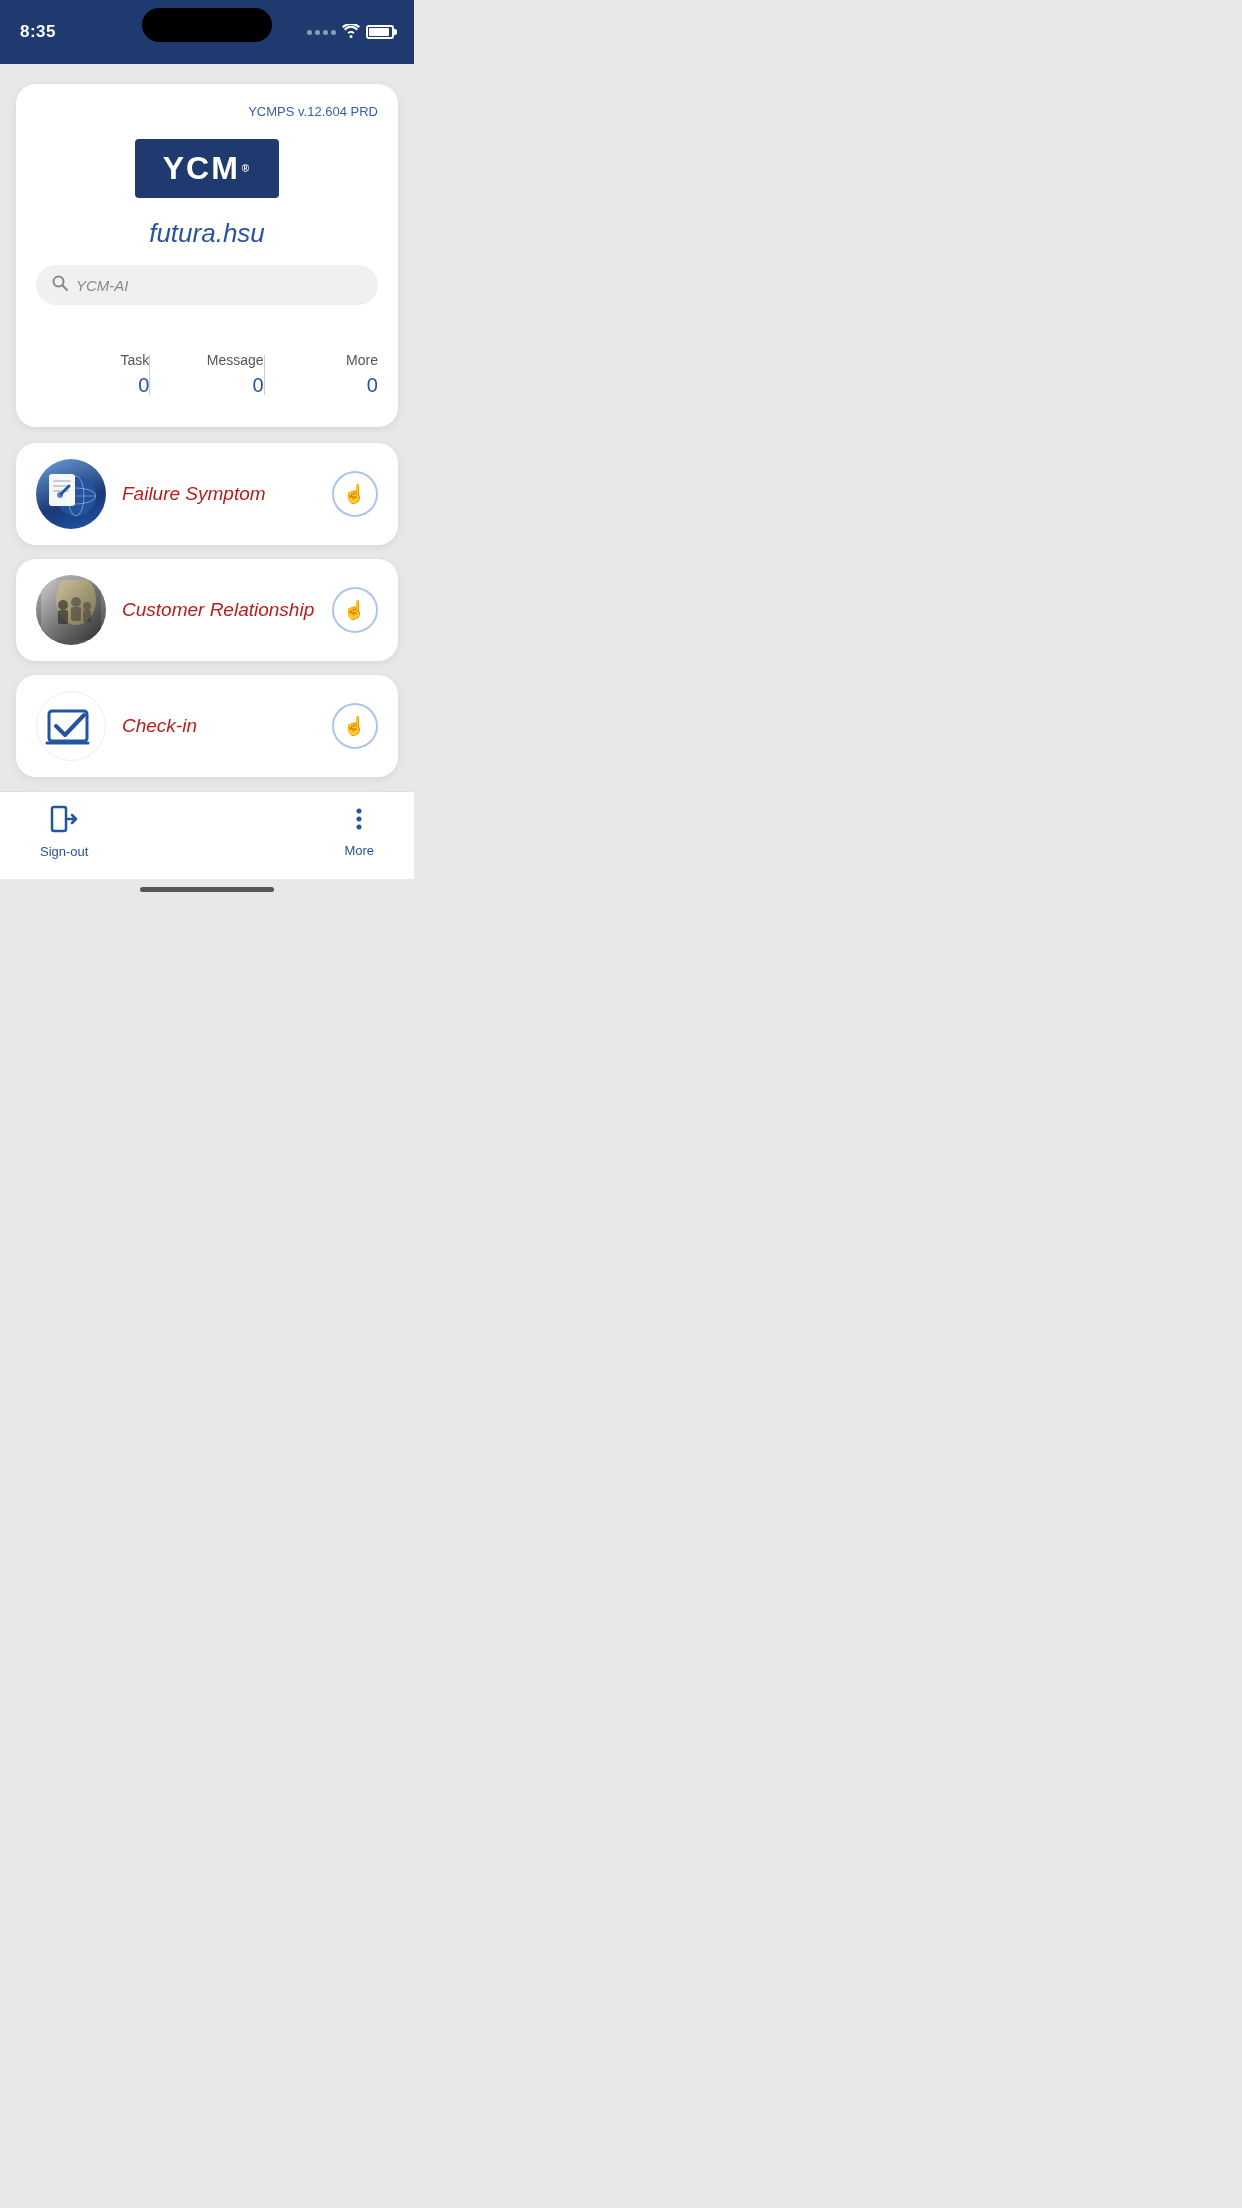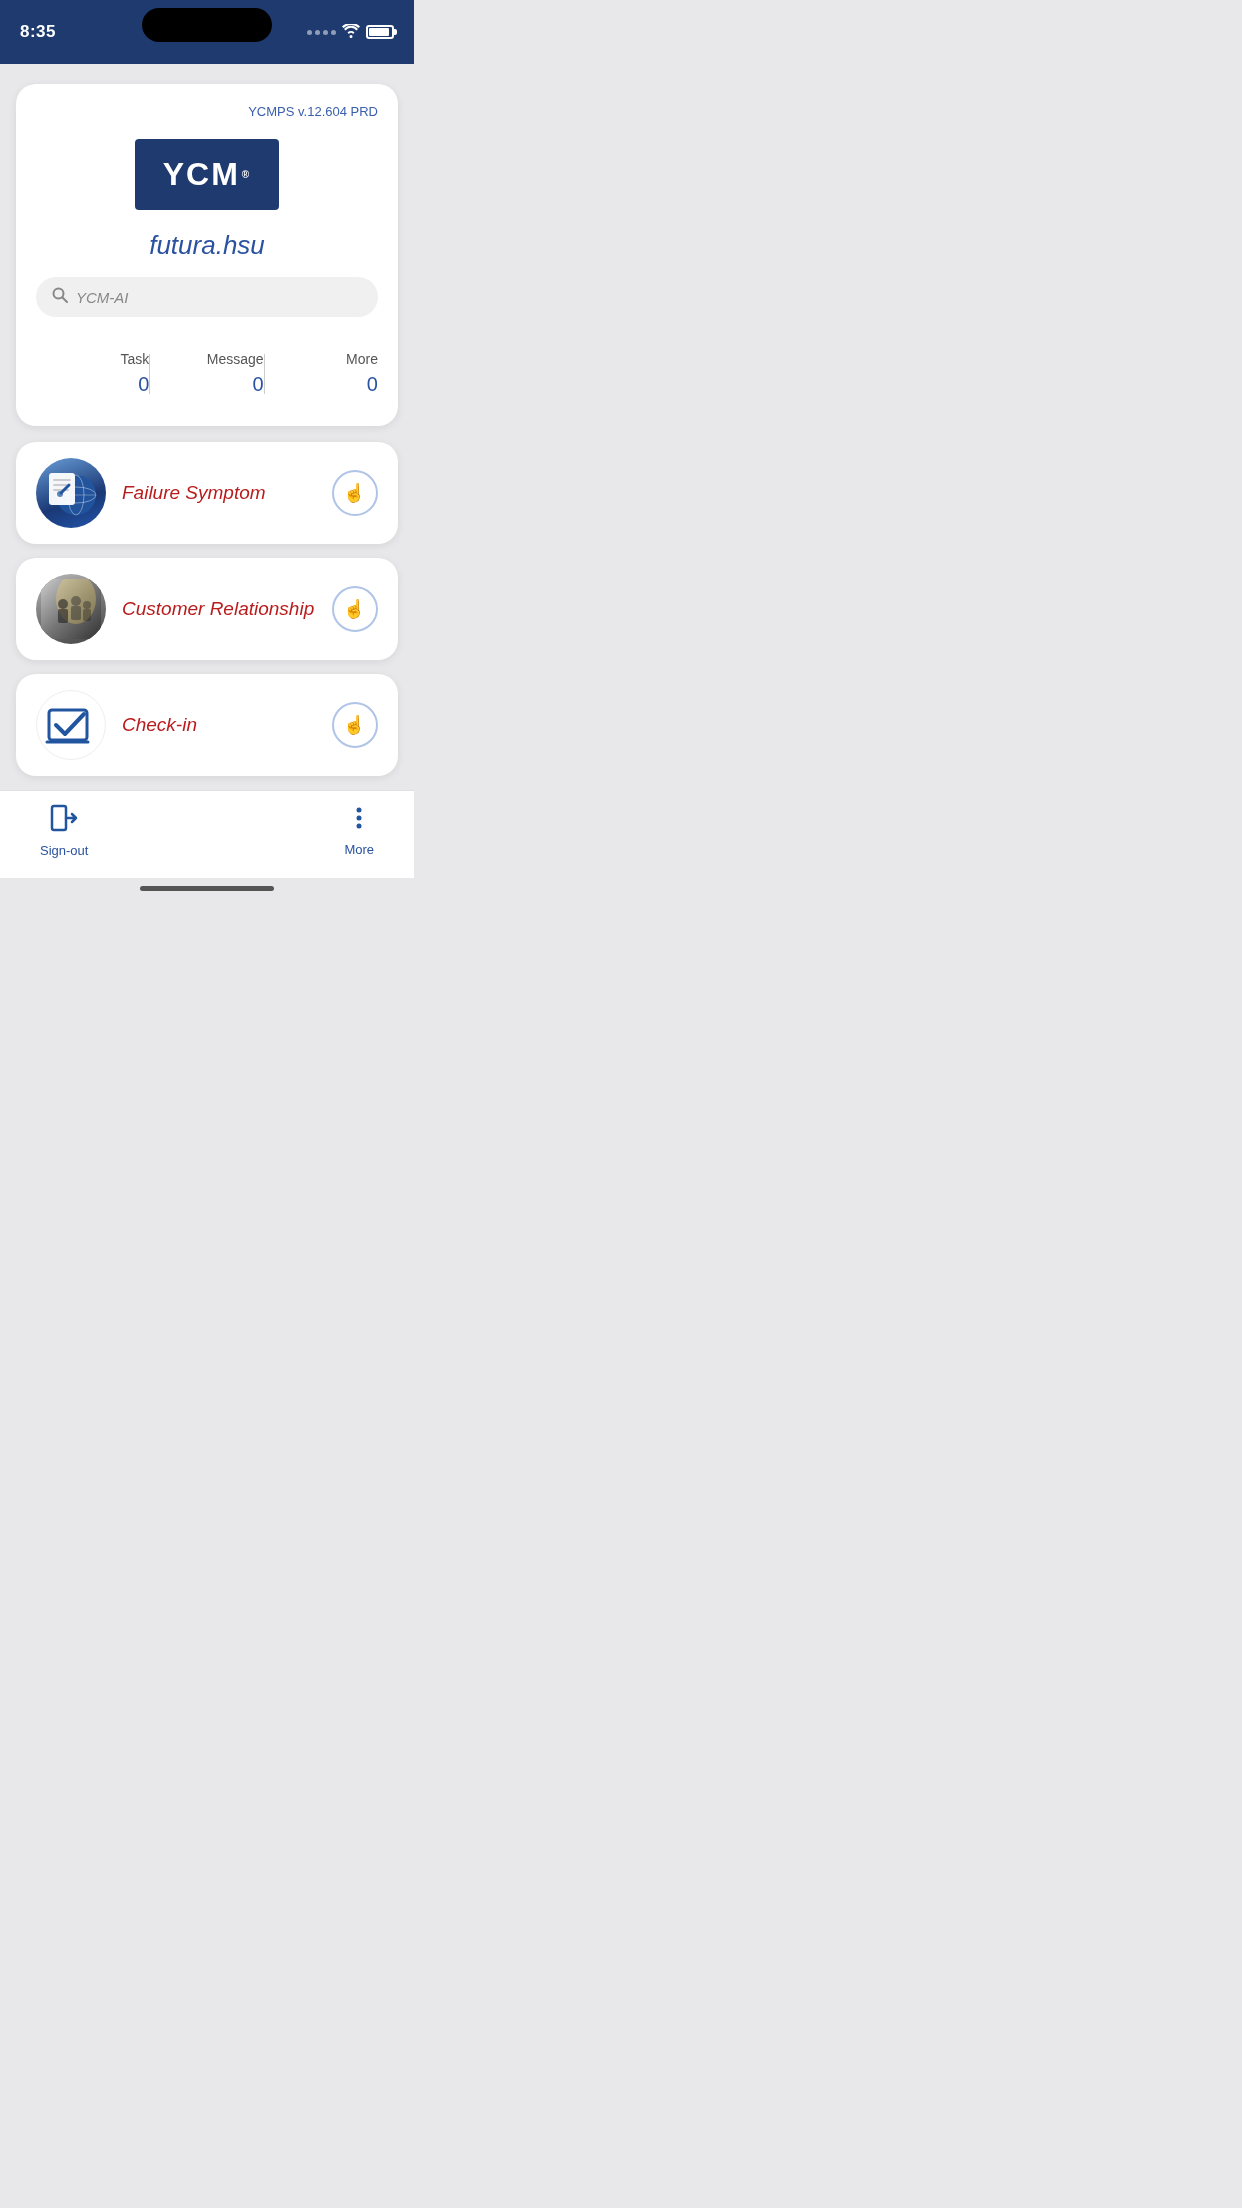--- a/index.html
+++ b/index.html
@@ -123,21 +123,21 @@
       display: flex;
       justify-content: center;
       margin-bottom: 20px;
     }
 
     .ycm-logo {
       background: #1e3a6e;
       color: white;
       font-size: 32px;
       font-weight: 900;
-      padding: 17px 28px;
+      padding: 11px 28px;
       border-radius: 4px;
       letter-spacing: 2px;
       display: flex;
       align-items: center;
       gap: 2px;
     }
 
     .ycm-logo .dot {
       font-size: 10px;
       vertical-align: super;
@@ -151,21 +151,21 @@
       margin-bottom: 16px;
     }
 
     .search-bar {
       display: flex;
       align-items: center;
       background: #f0f0f0;
       border-radius: 25px;
       padding: 10px 16px;
       gap: 8px;
-      margin-bottom: 24px;
+      margin-bottom: 37px;
     }
 
     .search-icon {
       color: #888;
       font-size: 16px;
     }
 
     .search-input-text {
       color: #888;
       font-size: 15px;

